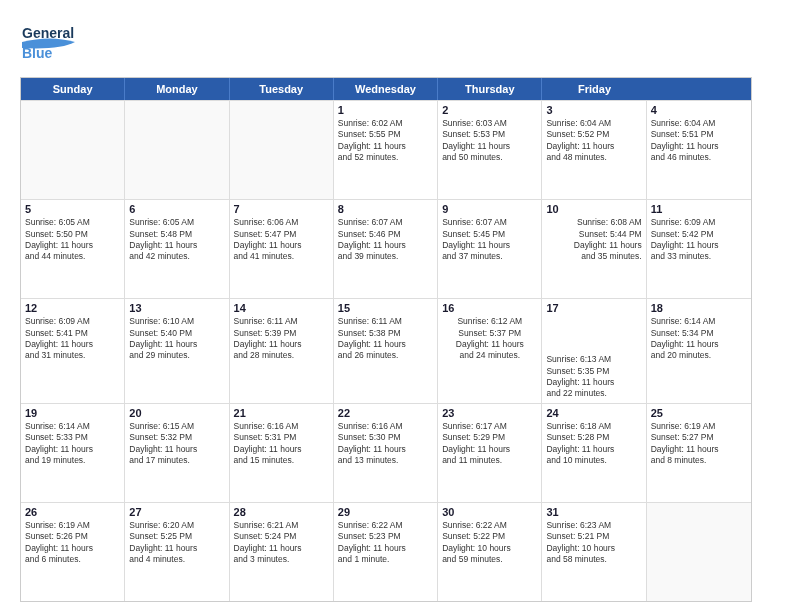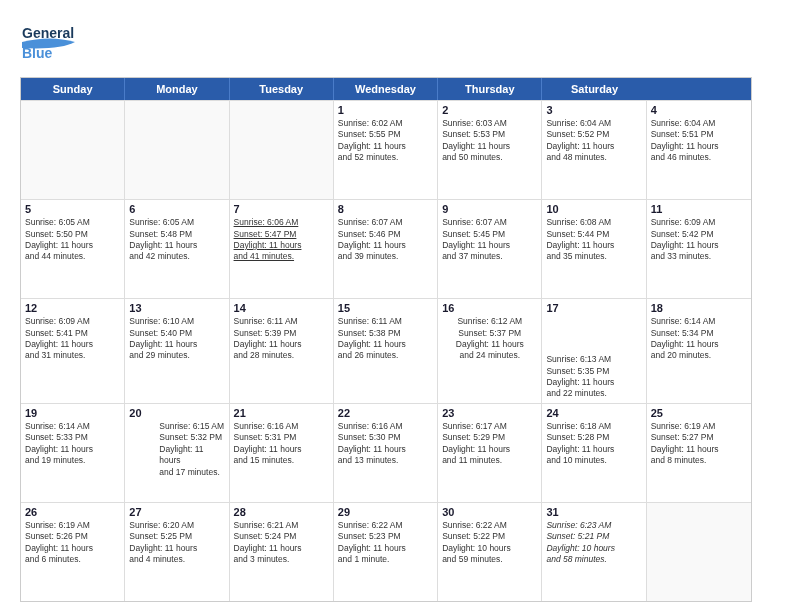--- a/index.html
+++ b/index.html
@@ -115,21 +115,21 @@
     </div>
   </div>
 
   <div class="calendar">
     <div class="cal-header">
     <div class="cal-header-cell">Sunday</div>
         <div class="cal-header-cell">Monday</div>
         <div class="cal-header-cell">Tuesday</div>
         <div class="cal-header-cell">Wednesday</div>
         <div class="cal-header-cell">Thursday</div>
-        <div class="cal-header-cell">Saturday</div>
+        <div class="cal-header-cell">Friday</div>
       </div>
     <div class="cal-body">
     <div class="cal-row">
           <div class="cal-cell empty"></div>
           <div class="cal-cell empty"></div>
           <div class="cal-cell empty"></div>
           <div class="cal-cell">
             <span class="day-num">1</span>
             <div class="cell-info" style="white-space: pre-line;">Sunrise: 6:02 AM
 Sunset: 5:55 PM
@@ -168,42 +168,42 @@
           </div>
           <div class="cal-cell">
             <span class="day-num">6</span>
             <div class="cell-info" style="white-space: pre-line;">Sunrise: 6:05 AM
 Sunset: 5:48 PM
 Daylight: 11 hours
 and 42 minutes.</div>
           </div>
           <div class="cal-cell">
             <span class="day-num">7</span>
-            <div class="cell-info" style="white-space: pre-line; text-decoration: underline;">Sunrise: 6:06 AM
+            <div class="cell-info" style="white-space: pre-line;">Sunrise: 6:06 AM
 Sunset: 5:47 PM
 Daylight: 11 hours
 and 41 minutes.</div>
           </div>
           <div class="cal-cell">
             <span class="day-num">8</span>
             <div class="cell-info" style="white-space: pre-line;">Sunrise: 6:07 AM
 Sunset: 5:46 PM
 Daylight: 11 hours
 and 39 minutes.</div>
           </div>
           <div class="cal-cell">
             <span class="day-num">9</span>
             <div class="cell-info" style="white-space: pre-line;">Sunrise: 6:07 AM
 Sunset: 5:45 PM
 Daylight: 11 hours
 and 37 minutes.</div>
           </div>
           <div class="cal-cell">
             <span class="day-num">10</span>
-            <div class="cell-info" style="white-space: pre-line;">Sunrise: 6:08 AM
+            <div class="cell-info" style="white-space: pre-line; text-align: right;">Sunrise: 6:08 AM
 Sunset: 5:44 PM
 Daylight: 11 hours
 and 35 minutes.</div>
           </div>
           <div class="cal-cell">
             <span class="day-num">11</span>
             <div class="cell-info" style="white-space: pre-line;">Sunrise: 6:09 AM
 Sunset: 5:42 PM
 Daylight: 11 hours
 and 33 minutes.</div>
@@ -263,21 +263,21 @@
         <div class="cal-row">
           <div class="cal-cell">
             <span class="day-num">19</span>
             <div class="cell-info" style="white-space: pre-line;">Sunrise: 6:14 AM
 Sunset: 5:33 PM
 Daylight: 11 hours
 and 19 minutes.</div>
           </div>
           <div class="cal-cell">
             <span class="day-num">20</span>
-            <div class="cell-info" style="white-space: pre-line; margin-left: 30px;">Sunrise: 6:15 AM
+            <div class="cell-info" style="white-space: pre-line;">Sunrise: 6:15 AM
 Sunset: 5:32 PM
 Daylight: 11 hours
 and 17 minutes.</div>
           </div>
           <div class="cal-cell">
             <span class="day-num">21</span>
             <div class="cell-info" style="white-space: pre-line;">Sunrise: 6:16 AM
 Sunset: 5:31 PM
 Daylight: 11 hours
 and 15 minutes.</div>
@@ -342,21 +342,21 @@
           </div>
           <div class="cal-cell">
             <span class="day-num">30</span>
             <div class="cell-info" style="white-space: pre-line;">Sunrise: 6:22 AM
 Sunset: 5:22 PM
 Daylight: 10 hours
 and 59 minutes.</div>
           </div>
           <div class="cal-cell">
             <span class="day-num">31</span>
-            <div class="cell-info" style="white-space: pre-line; font-style: italic;">Sunrise: 6:23 AM
+            <div class="cell-info" style="white-space: pre-line;">Sunrise: 6:23 AM
 Sunset: 5:21 PM
 Daylight: 10 hours
 and 58 minutes.</div>
           </div>
           <div class="cal-cell empty"></div>
         </div>
       </div>
   </div>
 </div>
 

